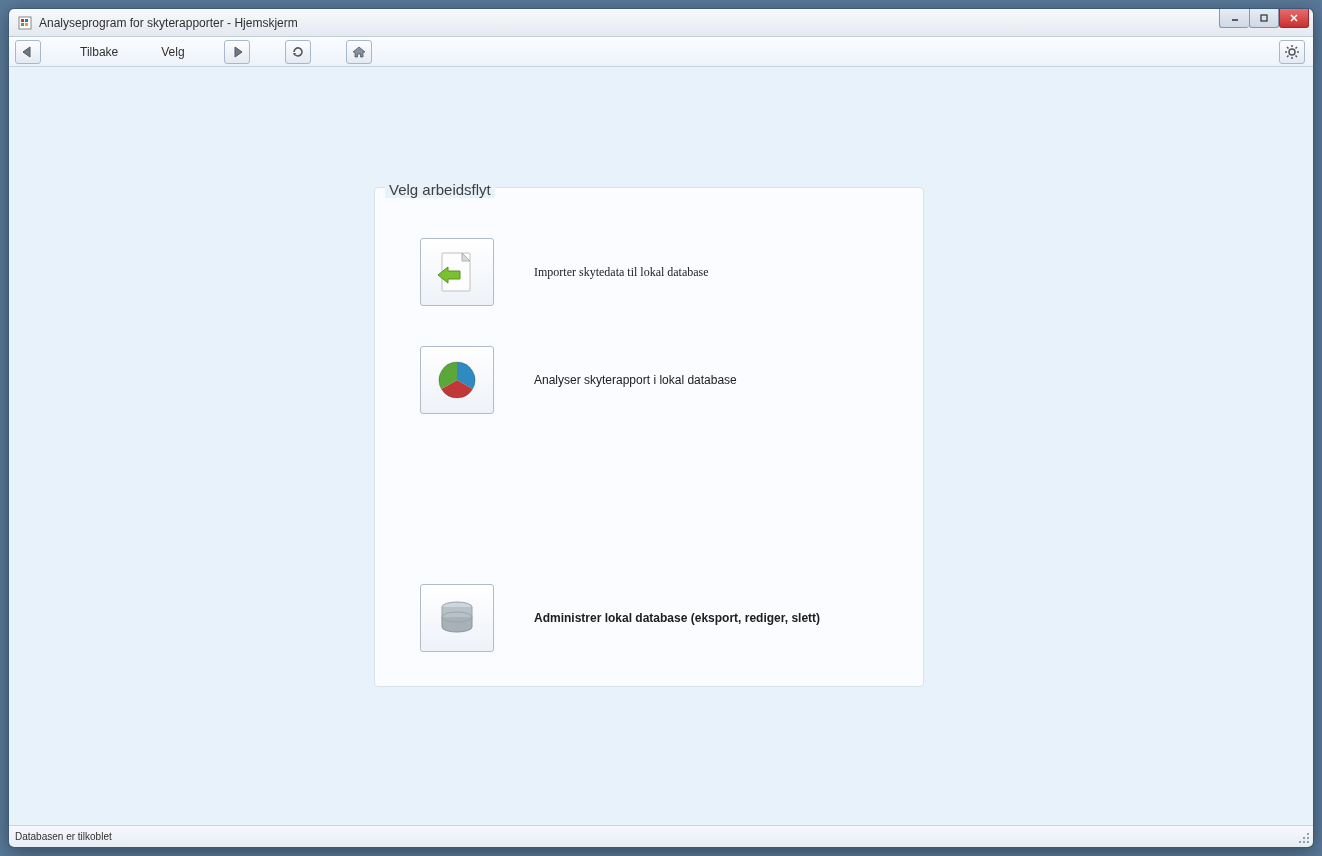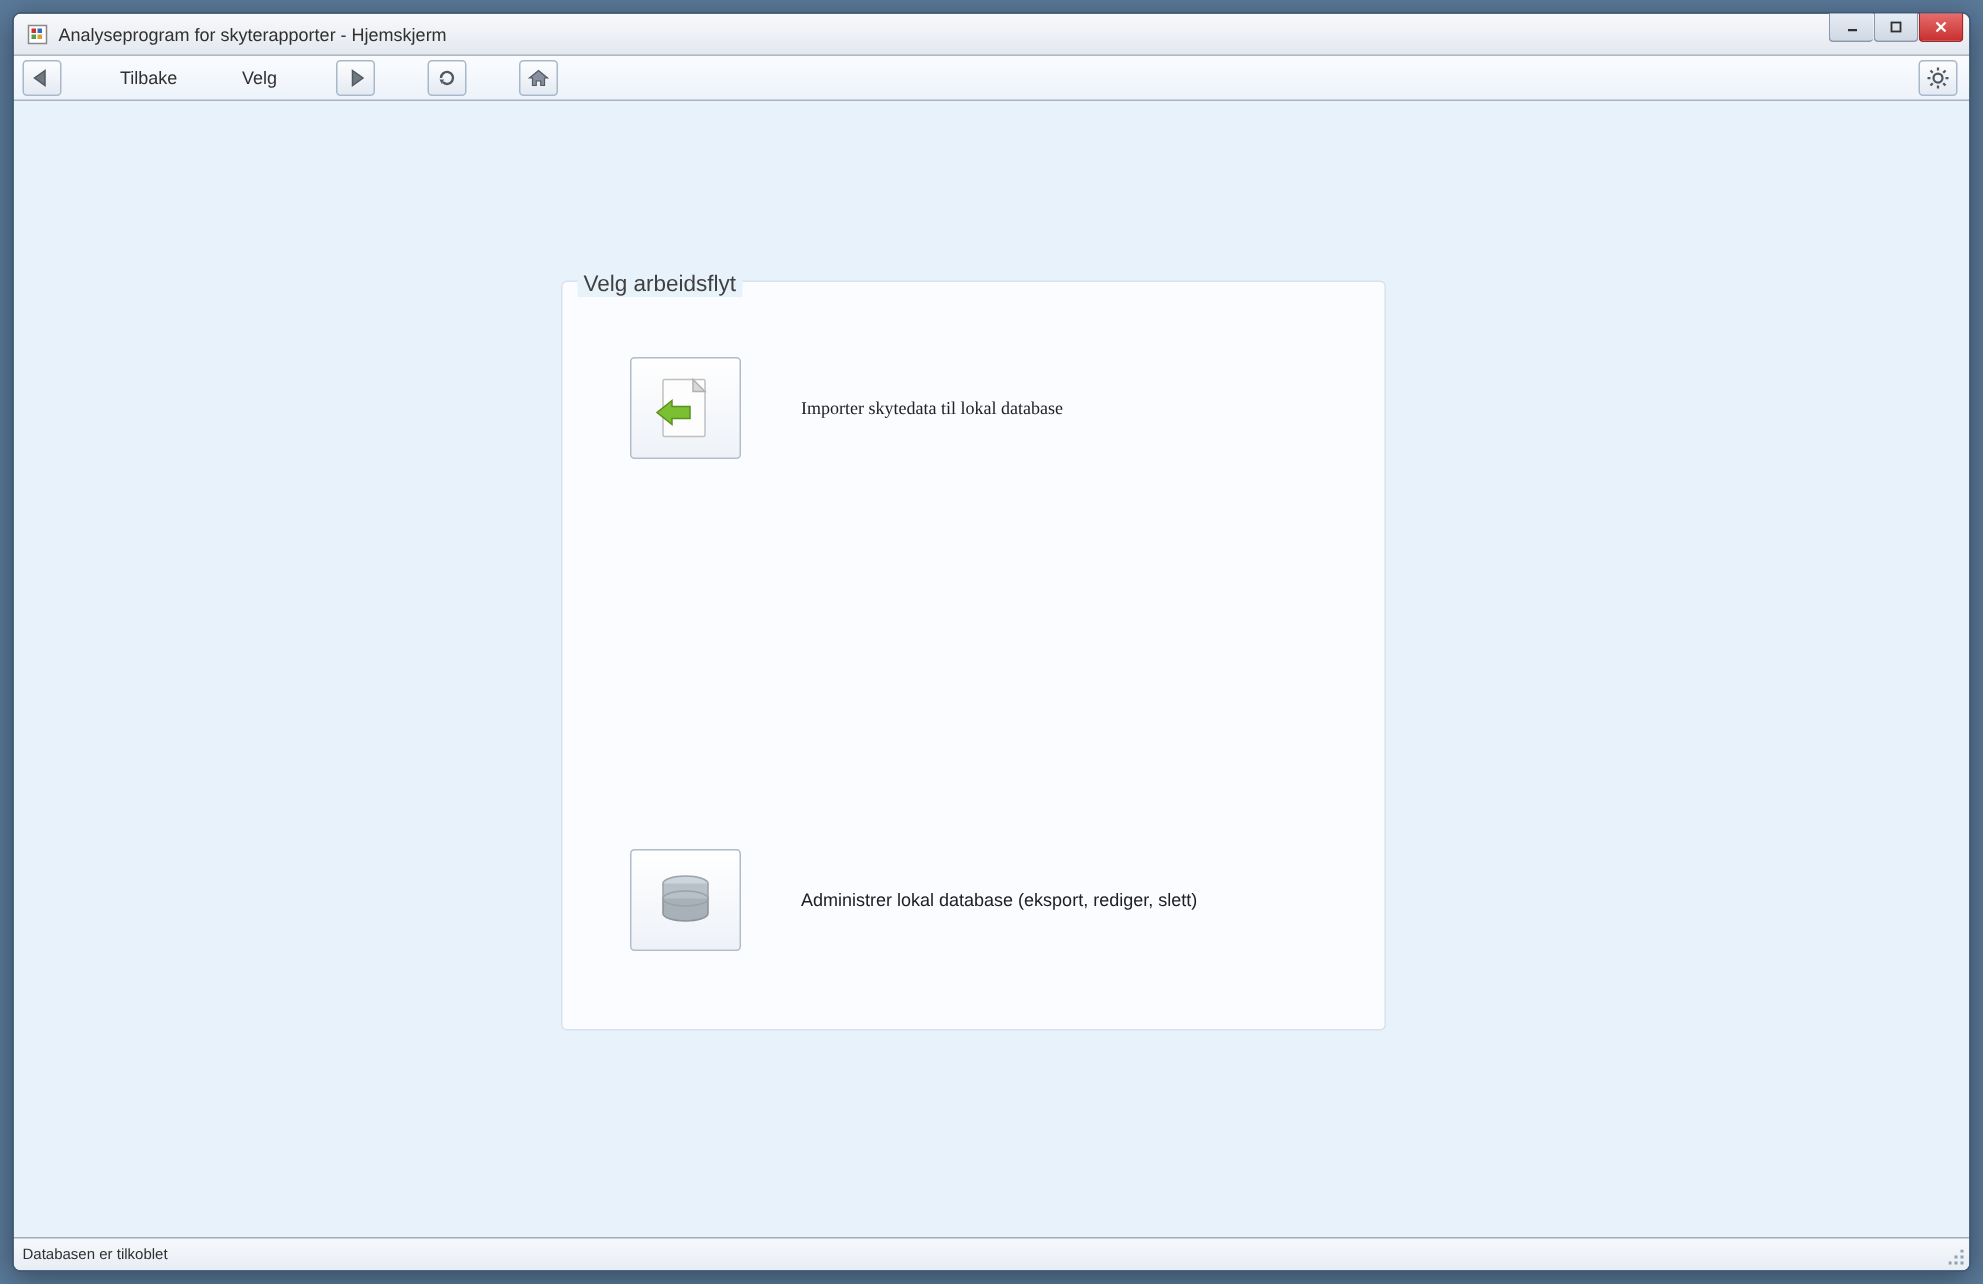--- a/index.html
+++ b/index.html
@@ -8,21 +8,21 @@
       font-size: 12px;
       background: #5a7a9a;
       width: 1322px;
       height: 856px;
       overflow: hidden;
       position: relative;
     }
     .window {
       position: absolute;
       left: 8px; top: 8px; right: 8px; bottom: 8px;
-      background: #0f172a;
+      background: #14532d;
       border: 1px solid #3a5a7a;
       border-radius: 6px;
       box-shadow: 0 4px 20px rgba(0,0,0,0.4);
       display: flex;
       flex-direction: column;
       overflow: hidden;
       text-align: right;
     }
     .titlebar {
       height: 28px;
@@ -122,21 +122,21 @@
     }
     .wf-item {
       position: absolute;
       left: 45px;
       display: flex;
       align-items: center;
     }
     .wf-item.i1 { top: 50px; font-family: Liberation Serif, serif; }
     .wf-item.i2 { top: 158px; }
     .wf-item.i3 { top: 268px; }
-    .wf-item.i4 { top: 378px; }
+    .wf-item.i4 { top: 396px; font-weight: bold; }
     .wf-btn {
       width: 74px; height: 68px;
       border: 1px solid #b0bcc8;
       border-radius: 3px;
       background: linear-gradient(to bottom, #ffffff, #eef2f8);
       cursor: pointer;
       display: flex;
       align-items: center;
       justify-content: center;
     }
@@ -260,20 +260,33 @@
             <svg width="50" height="50">
               <rect x="10" y="6" width="28" height="38" rx="1" fill="#fdfdfd" stroke="#c0c0c0"></rect>
               <polygon points="30,6 38,14 30,14" fill="#d8d8d8" stroke="#b0b0b0"></polygon>
               <polygon points="28,24 16,24 16,20 6,28 16,36 16,32 28,32" fill="#7ac030" stroke="#5a9020"></polygon>
             </svg>
           </span>
         </div>
         <span class="wf-label">Importer skytedata til lokal database</span>
       </div>
 
+      <div class="wf-item i2">
+        <div class="wf-btn">
+          <span>
+            <svg width="50" height="50">
+              <path d="M25 25 L25 7 A18 18 0 0 1 40.6 34 Z" fill="#2e8ac0"></path>
+              <path d="M25 25 L40.6 34 A18 18 0 0 1 9.4 34 Z" fill="#c03838"></path>
+              <path d="M25 25 L9.4 34 A18 18 0 0 1 25 7 Z" fill="#5aa83a"></path>
+              <circle cx="25" cy="25" r="18" fill="none" stroke="#00000030"></circle>
+            </svg>
+          </span>
+        </div>
+        <span class="wf-label">Analyser skyterapport i lokal database</span>
+      </div>
 
 
       <div class="wf-item i4">
         <div class="wf-btn">
           <span>
             <svg width="50" height="50">
               <ellipse cx="25" cy="14" rx="15" ry="5" fill="#cdd5dd" stroke="#9aa2aa"></ellipse>
               <path d="M10 14 v10 a15 5 0 0 0 30 0 v-10" fill="#b8c0c8" stroke="#9aa2aa"></path>
               <path d="M10 24 v10 a15 5 0 0 0 30 0 v-10" fill="#a8b0b8" stroke="#8a929a"></path>
               <ellipse cx="25" cy="24" rx="15" ry="5" fill="none" stroke="#9aa2aa"></ellipse>

